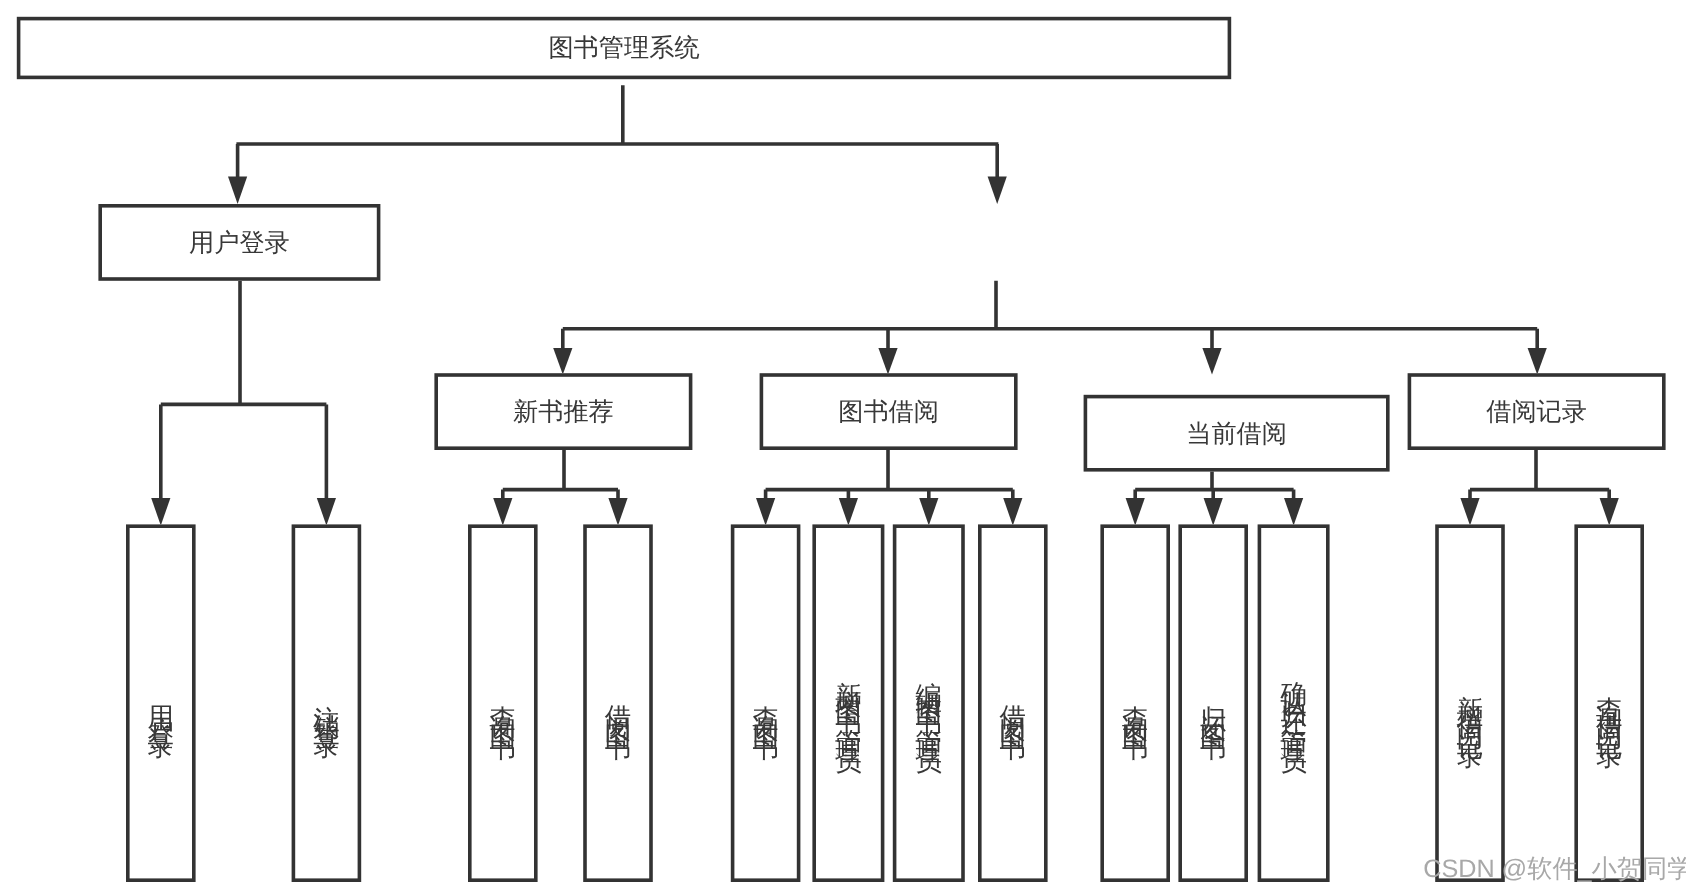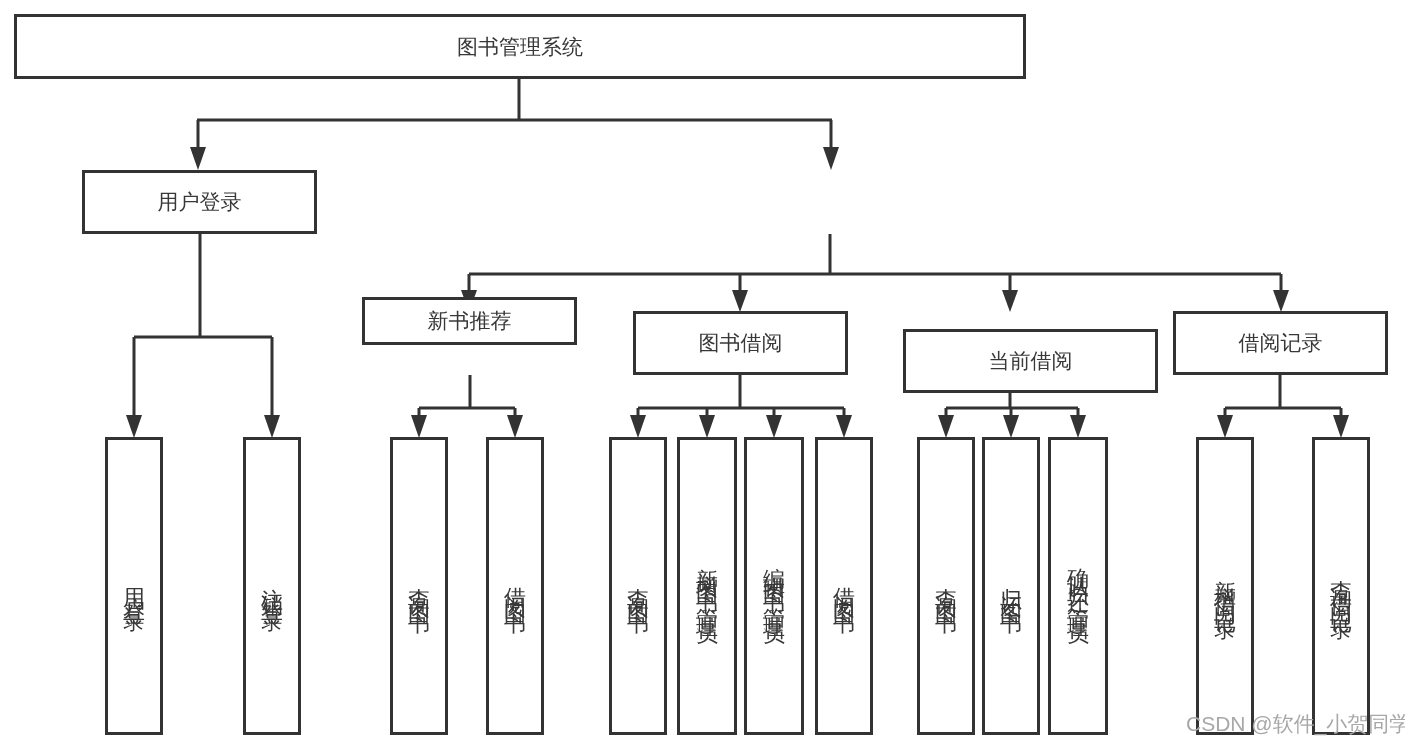--- a/index.html
+++ b/index.html
@@ -63,29 +63,29 @@
     <path class="l" d="M1010 375 V408 M946 408 H1078 M946 408 V416 M1011 408 V416 M1078 408 V416"></path>
     <polygon class="a" points="938,415 954,415 946,438"></polygon>
     <polygon class="a" points="1003,415 1019,415 1011,438"></polygon>
     <polygon class="a" points="1070,415 1086,415 1078,438"></polygon>
 
     <path class="l" d="M1280 375 V408 M1225 408 H1341 M1225 408 V416 M1341 408 V416"></path>
     <polygon class="a" points="1217,415 1233,415 1225,438"></polygon>
     <polygon class="a" points="1333,415 1349,415 1341,438"></polygon>
   </svg>
 
-  <div class="box h" style="left:14px;top:14px;width:1012px;height:65px;">
+  <div class="box h" style="left:14px;top:14px;width:1012px;height:52px;">
     <span>图书管理系统</span>
   </div>
 
   <div class="box h" style="left:82px;top:170px;width:235px;height:64px;">
     <span>用户登录</span>
   </div>
 
-  <div class="box h" style="left:362px;top:297px;width:215px;height:48px;">
+  <div class="box h" style="left:362px;top:311px;width:215px;height:64px;">
     <span>新书推荐</span>
   </div>
   <div class="box h" style="left:633px;top:311px;width:215px;height:64px;">
     <span>图书借阅</span>
   </div>
   <div class="box h" style="left:903px;top:329px;width:255px;height:64px;">
     <span>当前借阅</span>
   </div>
   <div class="box h" style="left:1173px;top:311px;width:215px;height:64px;">
     <span>借阅记录</span>

